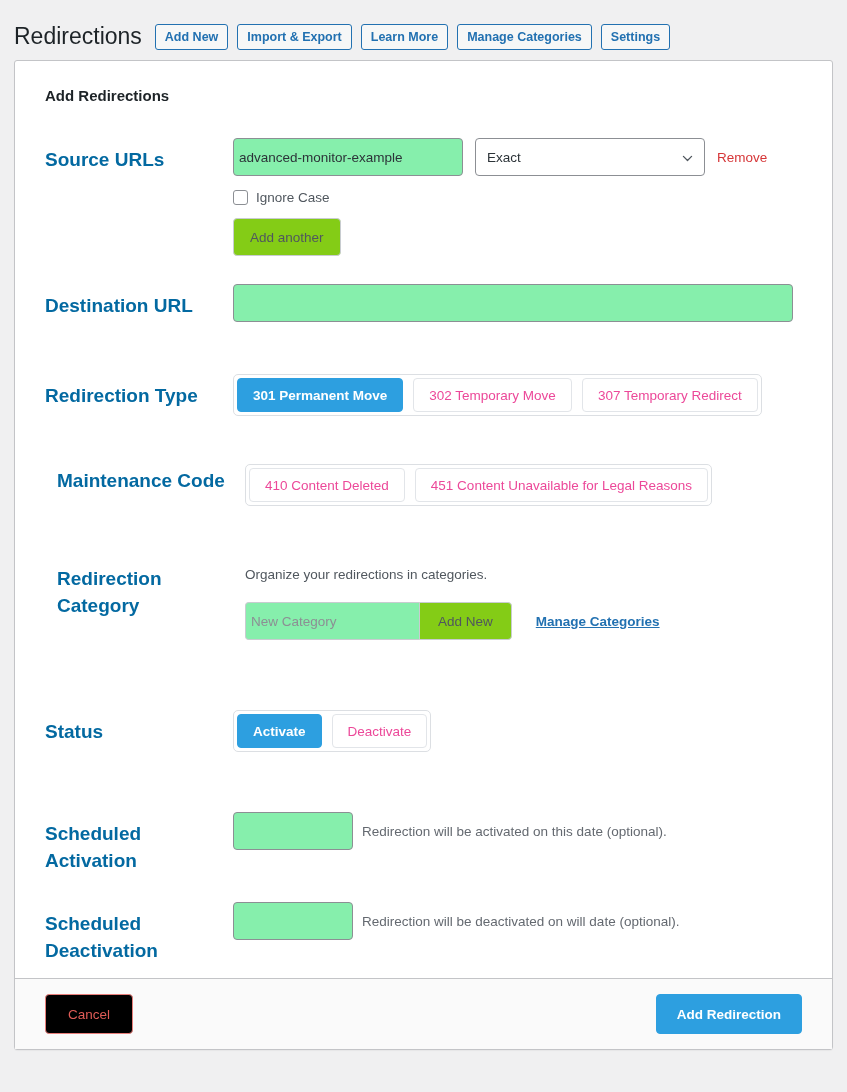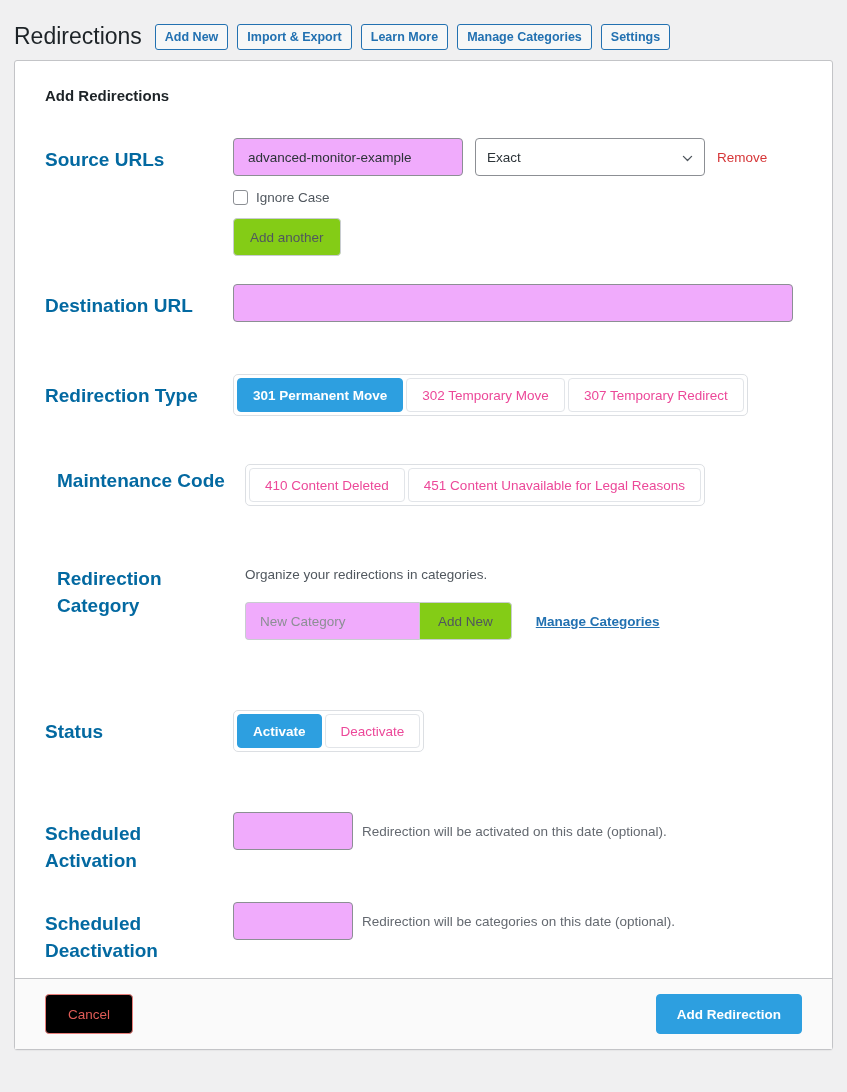--- a/index.html
+++ b/index.html
@@ -92,22 +92,22 @@
 
   .r-category .row-label,
   .r-maint .row-label { padding-top: 4px; margin-left: 12px; }
   .r-source .row-label { padding-top: 9px; }
 
   
   .txt {
     height: 38px;
     border: 1px solid #8c8f94;
     border-radius: 4px;
-    background: #f0abfc;
-    padding: 0 14px;
+    background: #86efac;
+    padding: 0 5px;
     font-size: 13.5px;
     color: #2c3338;
     font-family: "Liberation Sans", sans-serif;
     outline: none;
   }
   .txt::placeholder { color: #8c8f94; }
   .source-row {
     display: flex;
     align-items: center;
     gap: 12px;
@@ -181,21 +181,21 @@
     white-space: nowrap;
   }
   .add-another { margin-top: 13px; }
 
   .dest-input { width: 560px; }
 
   
   .btn-group {
     display: inline-flex;
     align-items: center;
-    gap: 3px;
+    gap: 10px;
     border: 1px solid #dcdfe3;
     border-radius: 5px;
     padding: 3px;
     background: #fff;
   }
   .grp-btn {
     display: inline-flex;
     align-items: center;
     justify-content: center;
     height: 34px;
@@ -405,21 +405,21 @@
             <span class="sched-help">Redirection will be activated on this date (optional).</span>
           </div>
         </div>
       </div>
 
       <div class="row r-sched-deact">
         <div class="row-label">Scheduled Deactivation</div>
         <div class="row-field">
           <div class="sched-row">
             <input class="txt sched-input" type="text" value="" style="">
-            <span class="sched-help">Redirection will be categories on this date (optional).</span>
+            <span class="sched-help">Redirection will be deactivated on will date (optional).</span>
           </div>
         </div>
       </div>
 
     </div>
 
     <div class="panel-footer">
       <button class="cancel-btn">Cancel</button>
       <button class="submit-btn">Add Redirection</button>
     </div>

